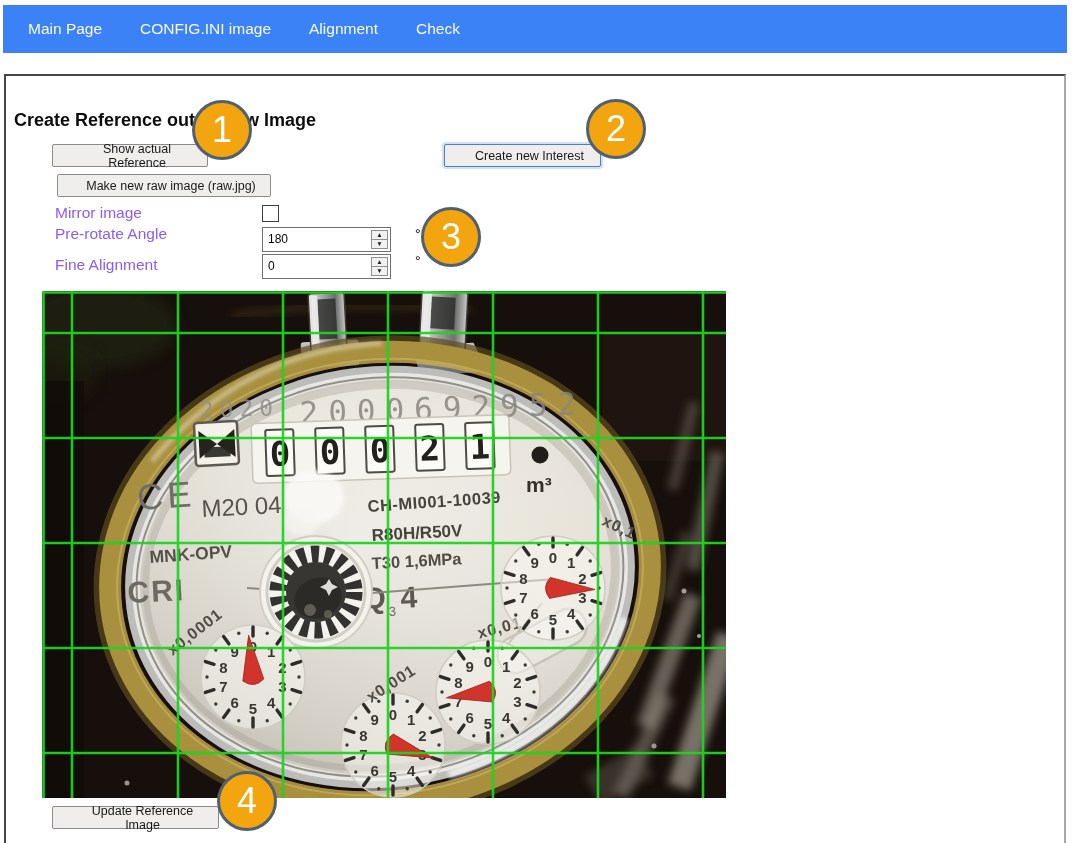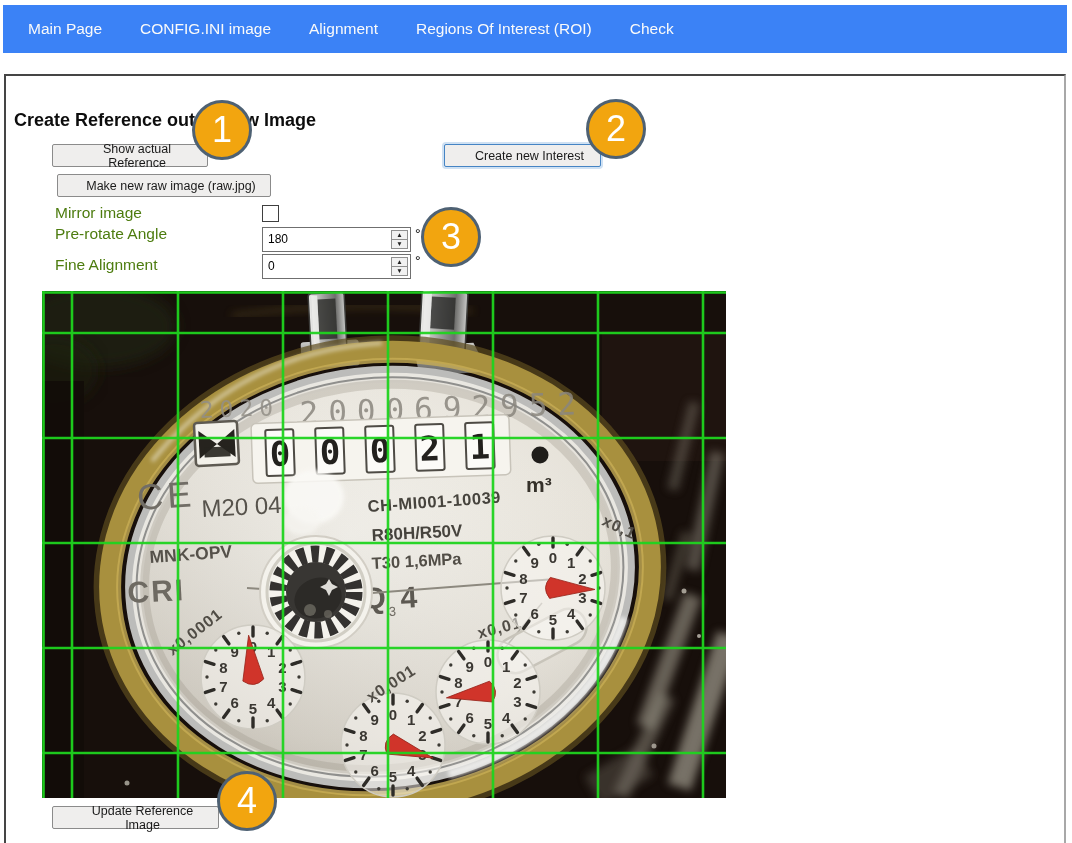--- a/index.html
+++ b/index.html
@@ -18,24 +18,24 @@
   .page-title{position:absolute;left:14px;top:98px;font-size:18px;font-weight:bold;color:#0d0d0d;}
 
   .btn{position:absolute;height:23px;background:#efeeed;border:1px solid #8b8b8b;border-radius:2px;
        font-size:12.5px;color:#1a1a1a;font-family:"Liberation Sans",sans-serif;
        display:flex;align-items:center;justify-content:center;box-sizing:border-box;cursor:pointer;padding-left:20px;}
   .btn-show{left:52px;top:144px;width:156px;}
   .btn-create{left:444px;top:144px;width:157px;border:1px solid #4584c4;box-shadow:0 0 0 2px #cfe1f3;}
   .btn-raw{left:57px;top:174px;width:214px;}
   .btn-update{left:52px;top:806px;width:167px;}
 
-  .form-label{position:absolute;left:55px;font-size:15.5px;color:#4d7c0f;}
+  .form-label{position:absolute;left:55px;font-size:15.5px;color:#8b5cf6;}
   .checkbox{position:absolute;left:262px;top:205px;width:17px;height:17px;background:#fff;
             border:1px solid #3f3f3f;box-sizing:border-box;cursor:pointer;}
-  .numbox{position:absolute;left:262px;width:149px;height:25px;background:#fff;border:1px solid #6f6f6f;
+  .numbox{position:absolute;left:262px;width:129px;height:25px;background:#fff;border:1px solid #6f6f6f;
           box-sizing:border-box;}
   .numbox .val{position:absolute;left:5px;top:0;line-height:23px;font-size:12px;color:#000;}
   .spinner{position:absolute;right:2px;top:2px;width:17px;height:19px;border:1px solid #8f8f8f;
            display:flex;flex-direction:column;box-sizing:border-box;}
   .spin-btn{flex:1;background:#f1f1f1;display:flex;align-items:center;justify-content:center;
             font-size:6.5px;color:#222;cursor:pointer;line-height:1;}
   .spin-up{border-bottom:1px solid #8f8f8f;}
   .degree{position:absolute;left:415px;font-size:14px;color:#000;}
 
   .meter-wrap{position:absolute;left:42px;top:291px;width:684px;height:507px;}
@@ -48,21 +48,20 @@
 </style>
 </head>
 <body>
 
 <div class="page">
 
   <nav class="navbar">
     <a class="nav-item">Main Page</a>
     <a class="nav-item">CONFIG.INI image</a>
     <a class="nav-item">Alignment</a>
-    <a class="nav-item">Regions Of Interest (ROI)</a>
     <a class="nav-item">Check</a>
   </nav>
 
   <div class="content-box"></div>
 
   <h1 class="page-title">Create Reference out of Raw Image</h1>
 
   <button class="btn btn-show">Show actual Reference</button>
   <button class="btn btn-create">Create new Interest</button>
   <button class="btn btn-raw">Make new raw image (raw.jpg)</button>

